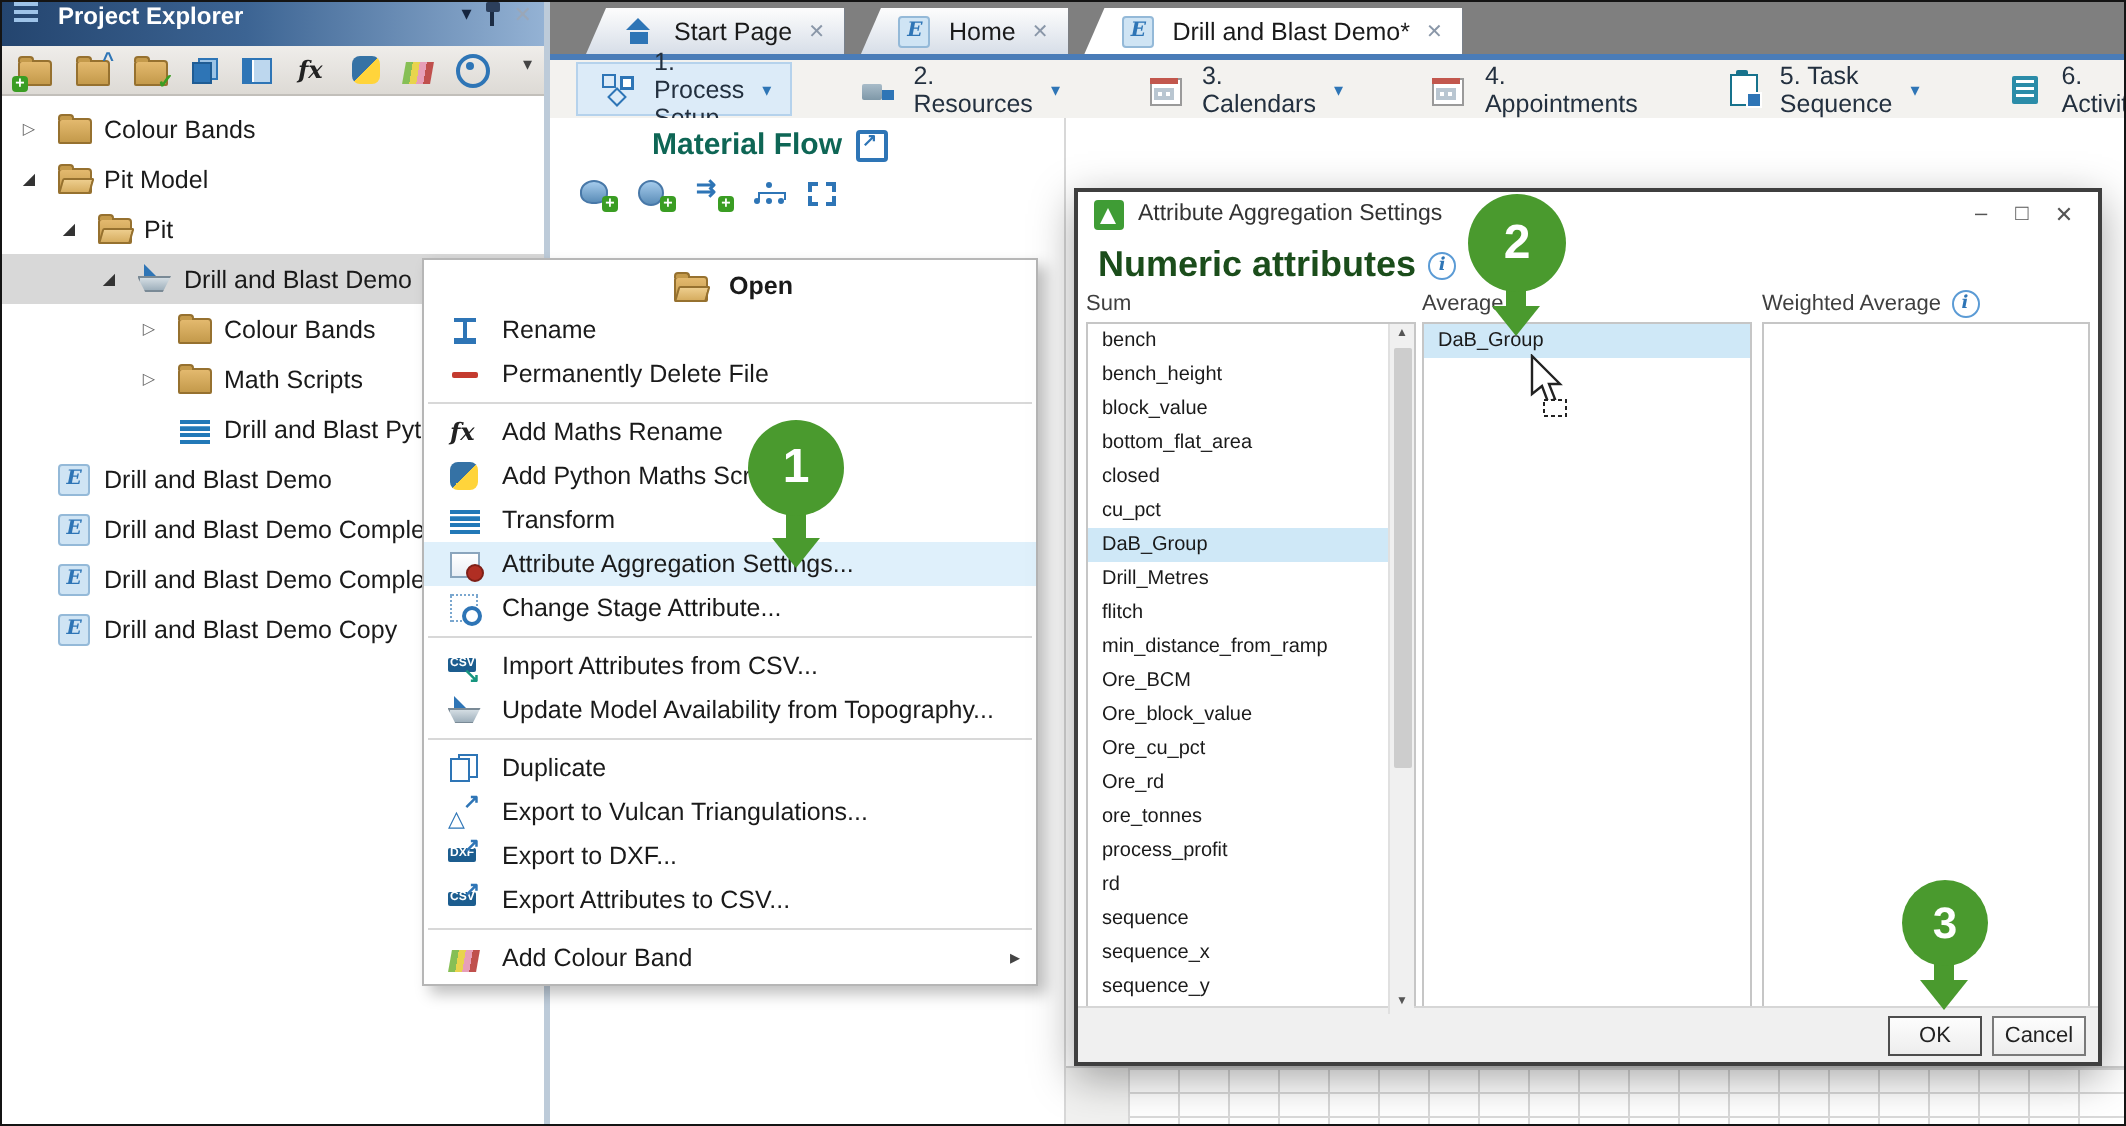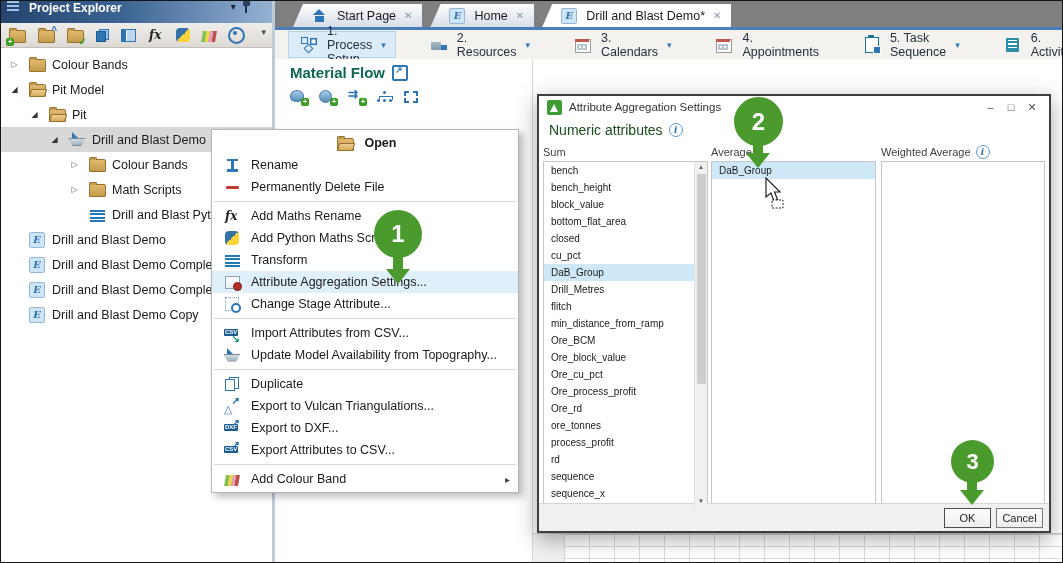--- a/index.html
+++ b/index.html
@@ -76,21 +76,21 @@
   .ic-calendar::before{content:"";position:absolute;left:-1px;top:-1px;width:14px;height:3px;background:#c2574d;}
   .ic-calendar::after{content:"";position:absolute;left:1px;top:4px;width:10px;height:6px;background:repeating-linear-gradient(to right,#b9c6d1 0 2px,transparent 2px 4px),repeating-linear-gradient(to bottom,#b9c6d1 0 2px,transparent 2px 4px);}
   .ic-clipboard{width:12px;height:14px;background:#fff;border:1px solid #17728c;}
   .ic-clipboard::before{content:"";position:absolute;left:2px;top:-3px;width:6px;height:3px;background:#17728c;border-radius:1px;}
   .ic-clipboard::after{content:"";position:absolute;right:-3px;bottom:-2px;width:6px;height:6px;background:#2e75b6;border:1px solid #fff;}
   .ic-notebook{width:13px;height:14px;background:#2b8ca8;border-radius:1px;}
   .ic-notebook::before{content:"";position:absolute;left:2px;top:2px;width:9px;height:10px;background:repeating-linear-gradient(to bottom,#fff 0 1.5px,transparent 1.5px 3.5px);}
 
   .content{position:absolute;left:0;top:58px;right:0;bottom:0;background:#fff;}
   .mf-head{position:absolute;left:15px;top:5px;display:flex;align-items:center;gap:7px;}
-  .mf-title{font-size:15px;font-weight:bold;color:#0e6655;}
+  .mf-title{font-size:15px;font-weight:bold;color:#0e6655;margin-left:36px;}
   .ic-open-in-window{width:12px;height:12px;border:2px solid #2e75b6;border-radius:2px;}
   .ic-open-in-window::before{content:"↗";position:absolute;left:1px;top:-2px;font-size:9px;font-weight:bold;color:#2e75b6;}
   .mf-toolbar{position:absolute;left:15px;top:31px;display:flex;align-items:center;gap:12px;}
   .ic-add-source,.ic-add-circuit{width:17px;height:14px;}
   .ic-add-source::before{content:"";position:absolute;left:0;top:0;width:12px;height:10px;border-radius:50% 50% 42% 42%;background:linear-gradient(#a5cbec,#5b8db8);border:1px solid #4878a8;}
   .ic-add-circuit::before{content:"";position:absolute;left:0;top:0;width:11px;height:11px;border-radius:50%;background:linear-gradient(#a5cbec,#5b8db8);border:1px solid #4878a8;}
   .ic-add-source::after,.ic-add-circuit::after,.ic-merge::after{content:"+";position:absolute;right:-2px;bottom:-2px;width:8px;height:8px;line-height:8px;background:#3a9d23;color:#fff;font-weight:bold;font-size:8px;text-align:center;border-radius:2px;}
   .ic-merge{width:17px;height:14px;}
   .ic-merge::before{content:"⇉";position:absolute;left:0;top:-3px;color:#2e75b6;font-size:12px;font-weight:bold;}
   .ic-hierarchy{width:15px;height:14px;}
@@ -130,21 +130,21 @@
 
   
   .dialog{position:absolute;left:536px;top:93px;width:514px;height:439px;background:#fff;border:2px solid #3f3f3f;box-sizing:border-box;box-shadow:0 6px 20px rgba(0,0,0,.35);z-index:30;}
   .dlg-title{height:22px;display:flex;align-items:center;gap:7px;padding:0 10px 0 8px;background:#fff;}
   .dlg-title-text{font-size:11.5px;color:#333;flex:1;}
   .wc{color:#555;font-size:11px;width:14px;text-align:center;}
   .wc.min{letter-spacing:-1px;}
   .ic-alastri-logo{width:15px;height:15px;background:#3f9c35;border-radius:2px;}
   .ic-alastri-logo::before{content:"";position:absolute;left:3px;bottom:3px;border-left:4.5px solid transparent;border-right:4.5px solid transparent;border-bottom:8px solid #fff;}
   .dlg-section{position:absolute;left:10px;top:26px;display:flex;align-items:center;gap:6px;}
-  .sect{font-size:14px;font-weight:normal;color:#1b4d1b;}
+  .sect{font-size:18px;font-weight:bold;color:#1b4d1b;}
   .inf{display:inline-block;width:12px;height:12px;border-radius:50%;background:#fff;border:1px solid #5b9bd5;color:#2e75b6;font:italic bold 9px/12px "DejaVu Serif",serif;text-align:center;}
   .inf::before{content:"i";}
   .col{position:absolute;top:46px;display:flex;flex-direction:column;}
   .colhead{height:19px;font-size:11px;color:#3f3f3f;display:flex;align-items:center;gap:5px;}
   .listbox{position:relative;height:347px;background:#fff;border:1px solid #c6c6c6;overflow:hidden;box-sizing:border-box;}
   .li{height:17px;line-height:17px;padding-left:7px;font-size:10px;color:#1a1a1a;white-space:nowrap;}
   .li.selected{background:#cfe8f7;}
   .col-sum .li{width:calc(100% - 13px);}
   .sbar{position:absolute;right:0;top:0;bottom:0;width:12px;background:#f0f0f0;border-left:1px solid #e0e0e0;z-index:2;}
   .sbar .sa{position:absolute;left:0;width:12px;height:11px;font-size:6px;color:#555;text-align:center;line-height:11px;}
@@ -526,21 +526,20 @@
           <div class="li"><span>bottom_flat_area</span></div>
           <div class="li"><span>closed</span></div>
           <div class="li"><span>cu_pct</span></div>
           <div class="li selected"><span>DaB_Group</span></div>
           <div class="li"><span>Drill_Metres</span></div>
           <div class="li"><span>flitch</span></div>
           <div class="li"><span>min_distance_from_ramp</span></div>
           <div class="li"><span>Ore_BCM</span></div>
           <div class="li"><span>Ore_block_value</span></div>
           <div class="li"><span>Ore_cu_pct</span></div>
-          <div class="li"><span>Ore_process_profit</span></div>
           <div class="li"><span>Ore_rd</span></div>
           <div class="li"><span>ore_tonnes</span></div>
           <div class="li"><span>process_profit</span></div>
           <div class="li"><span>rd</span></div>
           <div class="li"><span>sequence</span></div>
           <div class="li"><span>sequence_x</span></div>
           <div class="li"><span>sequence_y</span></div>
         </div>
     </div>
 

